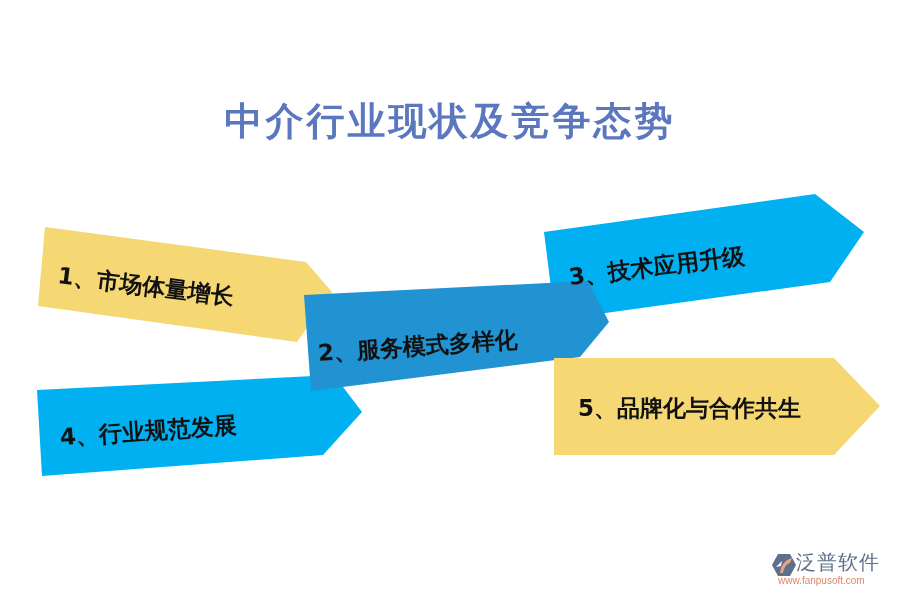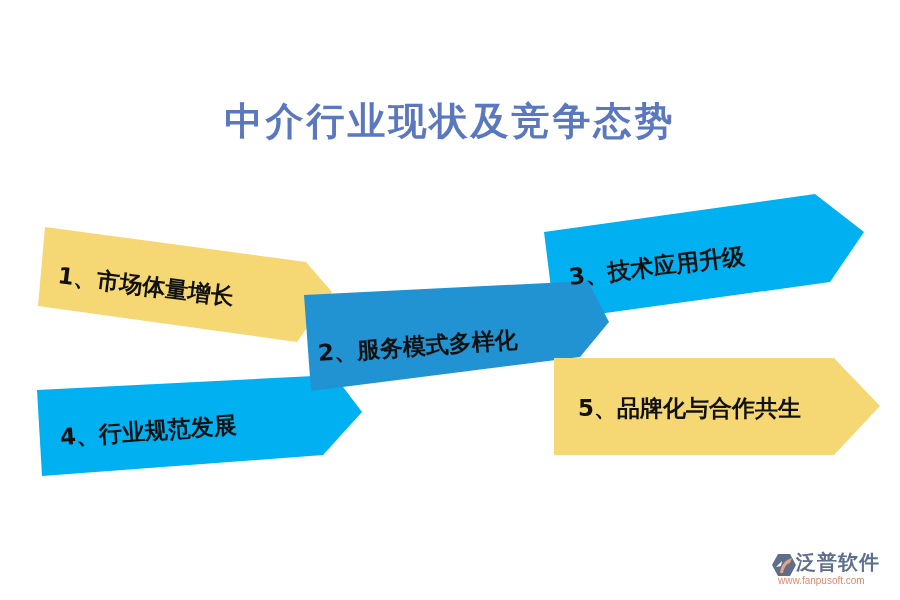--- a/index.html
+++ b/index.html
@@ -5,21 +5,21 @@
     html, body { margin: 0; padding: 0; background: #ffffff; }
     body { width: 900px; height: 600px; position: relative; overflow: hidden;
            font-family: "DejaVu Sans", "Liberation Sans", sans-serif; }
     .title { position: absolute; left: 0; width: 900px; top: 96px; text-align: center;
              font-size: 38px; font-weight: bold; letter-spacing: 3px; color: #5B78BE; }
     svg.arrows { position: absolute; left: 0; top: 0; }
     .label { position: absolute; font-size: 23px; font-weight: bold; color: #111111;
              white-space: nowrap; transform-origin: left center; }
     .logo { position: absolute; left: 766px; top: 551px; width: 130px; height: 40px; }
     .logo-name { position: absolute; left: 30px; top: -2px; font-size: 20px; color: #5E6F8C;
-                 letter-spacing: 1px; font-weight: bold; }
+                 letter-spacing: 1px; font-weight: normal; }
     .logo-url { position: absolute; left: 12px; top: 24px; font-size: 10px; color: #D9896A;
                 font-family: Liberation Sans, sans-serif; }
     .logo-mark { position: absolute; left: 6px; top: 2px; }
   </style>
 </head>
 <body>
 
 <div class="title">中介行业现状及竞争态势</div>
 
 <svg class="arrows" width="900" height="600">

